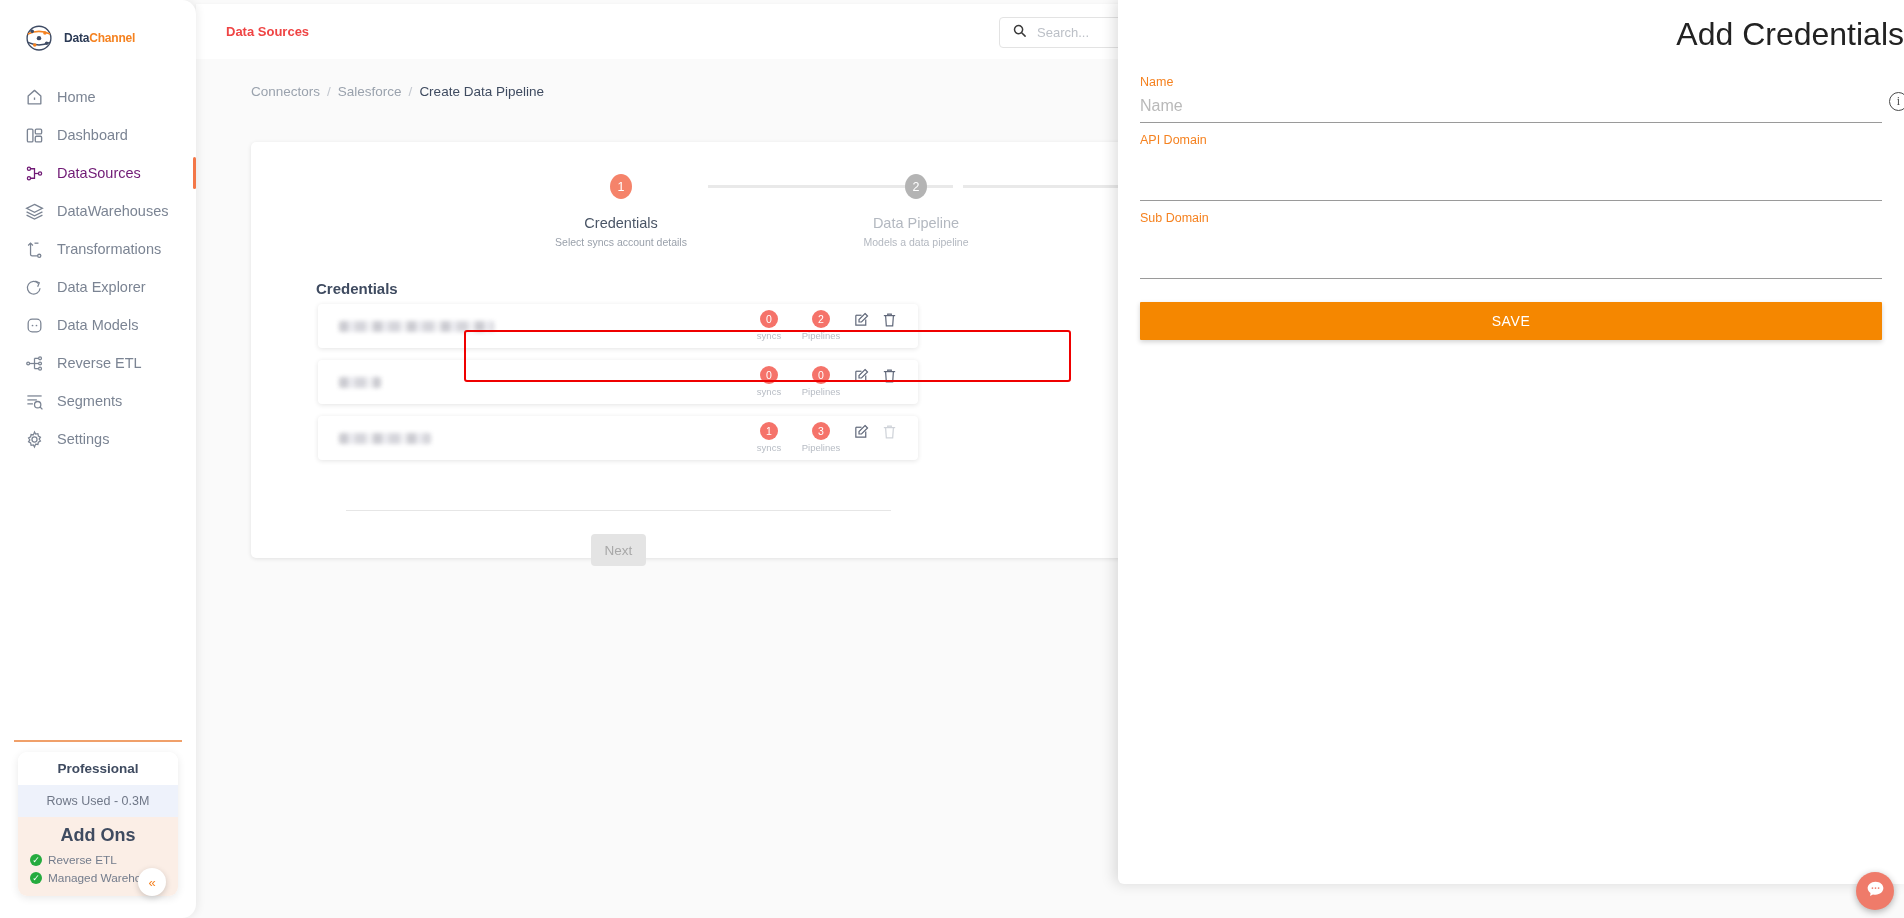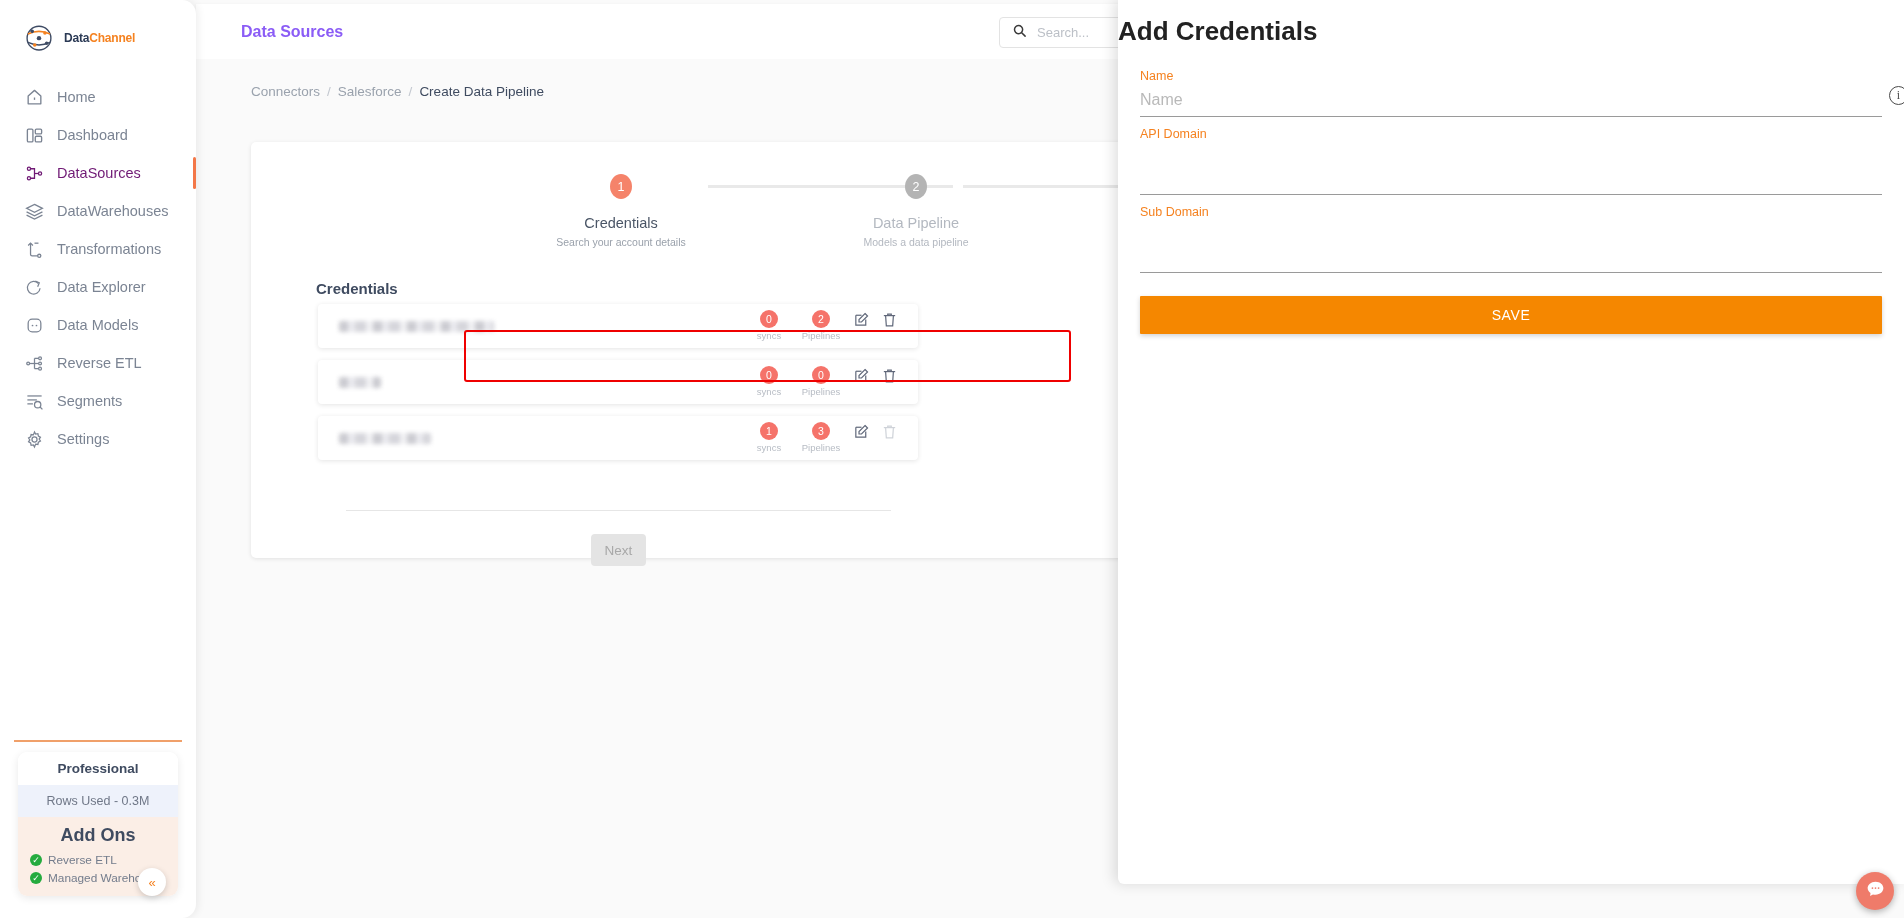--- a/index.html
+++ b/index.html
@@ -61,21 +61,21 @@
     display: flex; align-items: center; justify-content: center;
     color: #F58220; font-size: 13px; cursor: pointer; z-index: 9;
   }
 
   
   .topbar {
     position: absolute; left: 196px; top: 4px; width: 1708px; height: 55px;
     background: #ffffff; display: flex; align-items: center;
     box-shadow: 0 1px 4px rgba(0,0,0,0.06);
   }
-  .page-title { margin-left: 45px; font-size: 16px; font-weight: bold; color: #8b5cf6; }
+  .page-title { margin-left: 30px; font-size: 13px; font-weight: bold; color: #ef4444; }
   .search-wrap {
     position: absolute; left: 803px; top: 13px; width: 300px; height: 31px;
     border: 1px solid #e3e3e3; border-radius: 4px; background: #fff;
     display: flex; align-items: center; gap: 10px; padding: 0 12px;
   }
   .search-wrap svg { width: 15px; height: 15px; flex: 0 0 15px; }
   .search-input { border: none; outline: none; font-size: 13px; color: #9aa0aa;
                   font-family: "Liberation Sans", sans-serif; width: 100%; background: transparent; }
   .search-input::placeholder { color: #bcc0c7; }
 
@@ -153,21 +153,21 @@
     background: #e4e4e4; color: #a8a8a8; border: none; border-radius: 4px;
     font-size: 13.5px; font-family: "Liberation Sans", sans-serif; cursor: not-allowed;
   }
 
   
   .panel {
     position: absolute; right: 0; top: 0; width: 786px; height: 884px;
     background: #ffffff; box-shadow: -4px 0 14px rgba(0,0,0,0.13);
     border-bottom-left-radius: 6px; z-index: 20;
   }
-  .panel-title { text-align: left; padding: 16px 0 0; font-size: 26px; color: #222; font-weight: bold; }
+  .panel-title { text-align: right; padding: 16px 0 0; font-size: 32px; color: #222; font-weight: normal; }
   .panel-body { padding: 22px 22px 0 22px; }
   .field { margin-bottom: 10px; position: relative; }
   .field-label { font-size: 12.5px; color: #F58220; margin-bottom: 4px; }
   .field-input {
     width: 100%; border: none; border-bottom: 1px solid #9a9a9a; background: transparent;
     outline: none; font-size: 16px; color: #333; font-family: "Liberation Sans", sans-serif;
     padding: 4px 0 7px 0;
   }
   .field-input::placeholder { color: #b9b9b9; }
   .field.tall .field-input { padding-top: 24px; }
@@ -377,21 +377,21 @@
 
     <section class="card">
 
       <div class="stepper">
         <div class="step-row">
           <div class="step-line line1"></div>
           <div class="step-line line2"></div>
           <div class="step active">
             <div class="step-bubble">1</div>
             <div class="step-name">Credentials</div>
-            <div class="step-desc">Search your account details</div>
+            <div class="step-desc">Select syncs account details</div>
           </div>
           <div class="step">
             <div class="step-bubble">2</div>
             <div class="step-name">Data Pipeline</div>
             <div class="step-desc">Models a data pipeline</div>
           </div>
           <div class="step">
             <div class="step-bubble">3</div>
             <div class="step-name">Report Details</div>
             <div class="step-desc">Enter data pipeline configuration</div>

